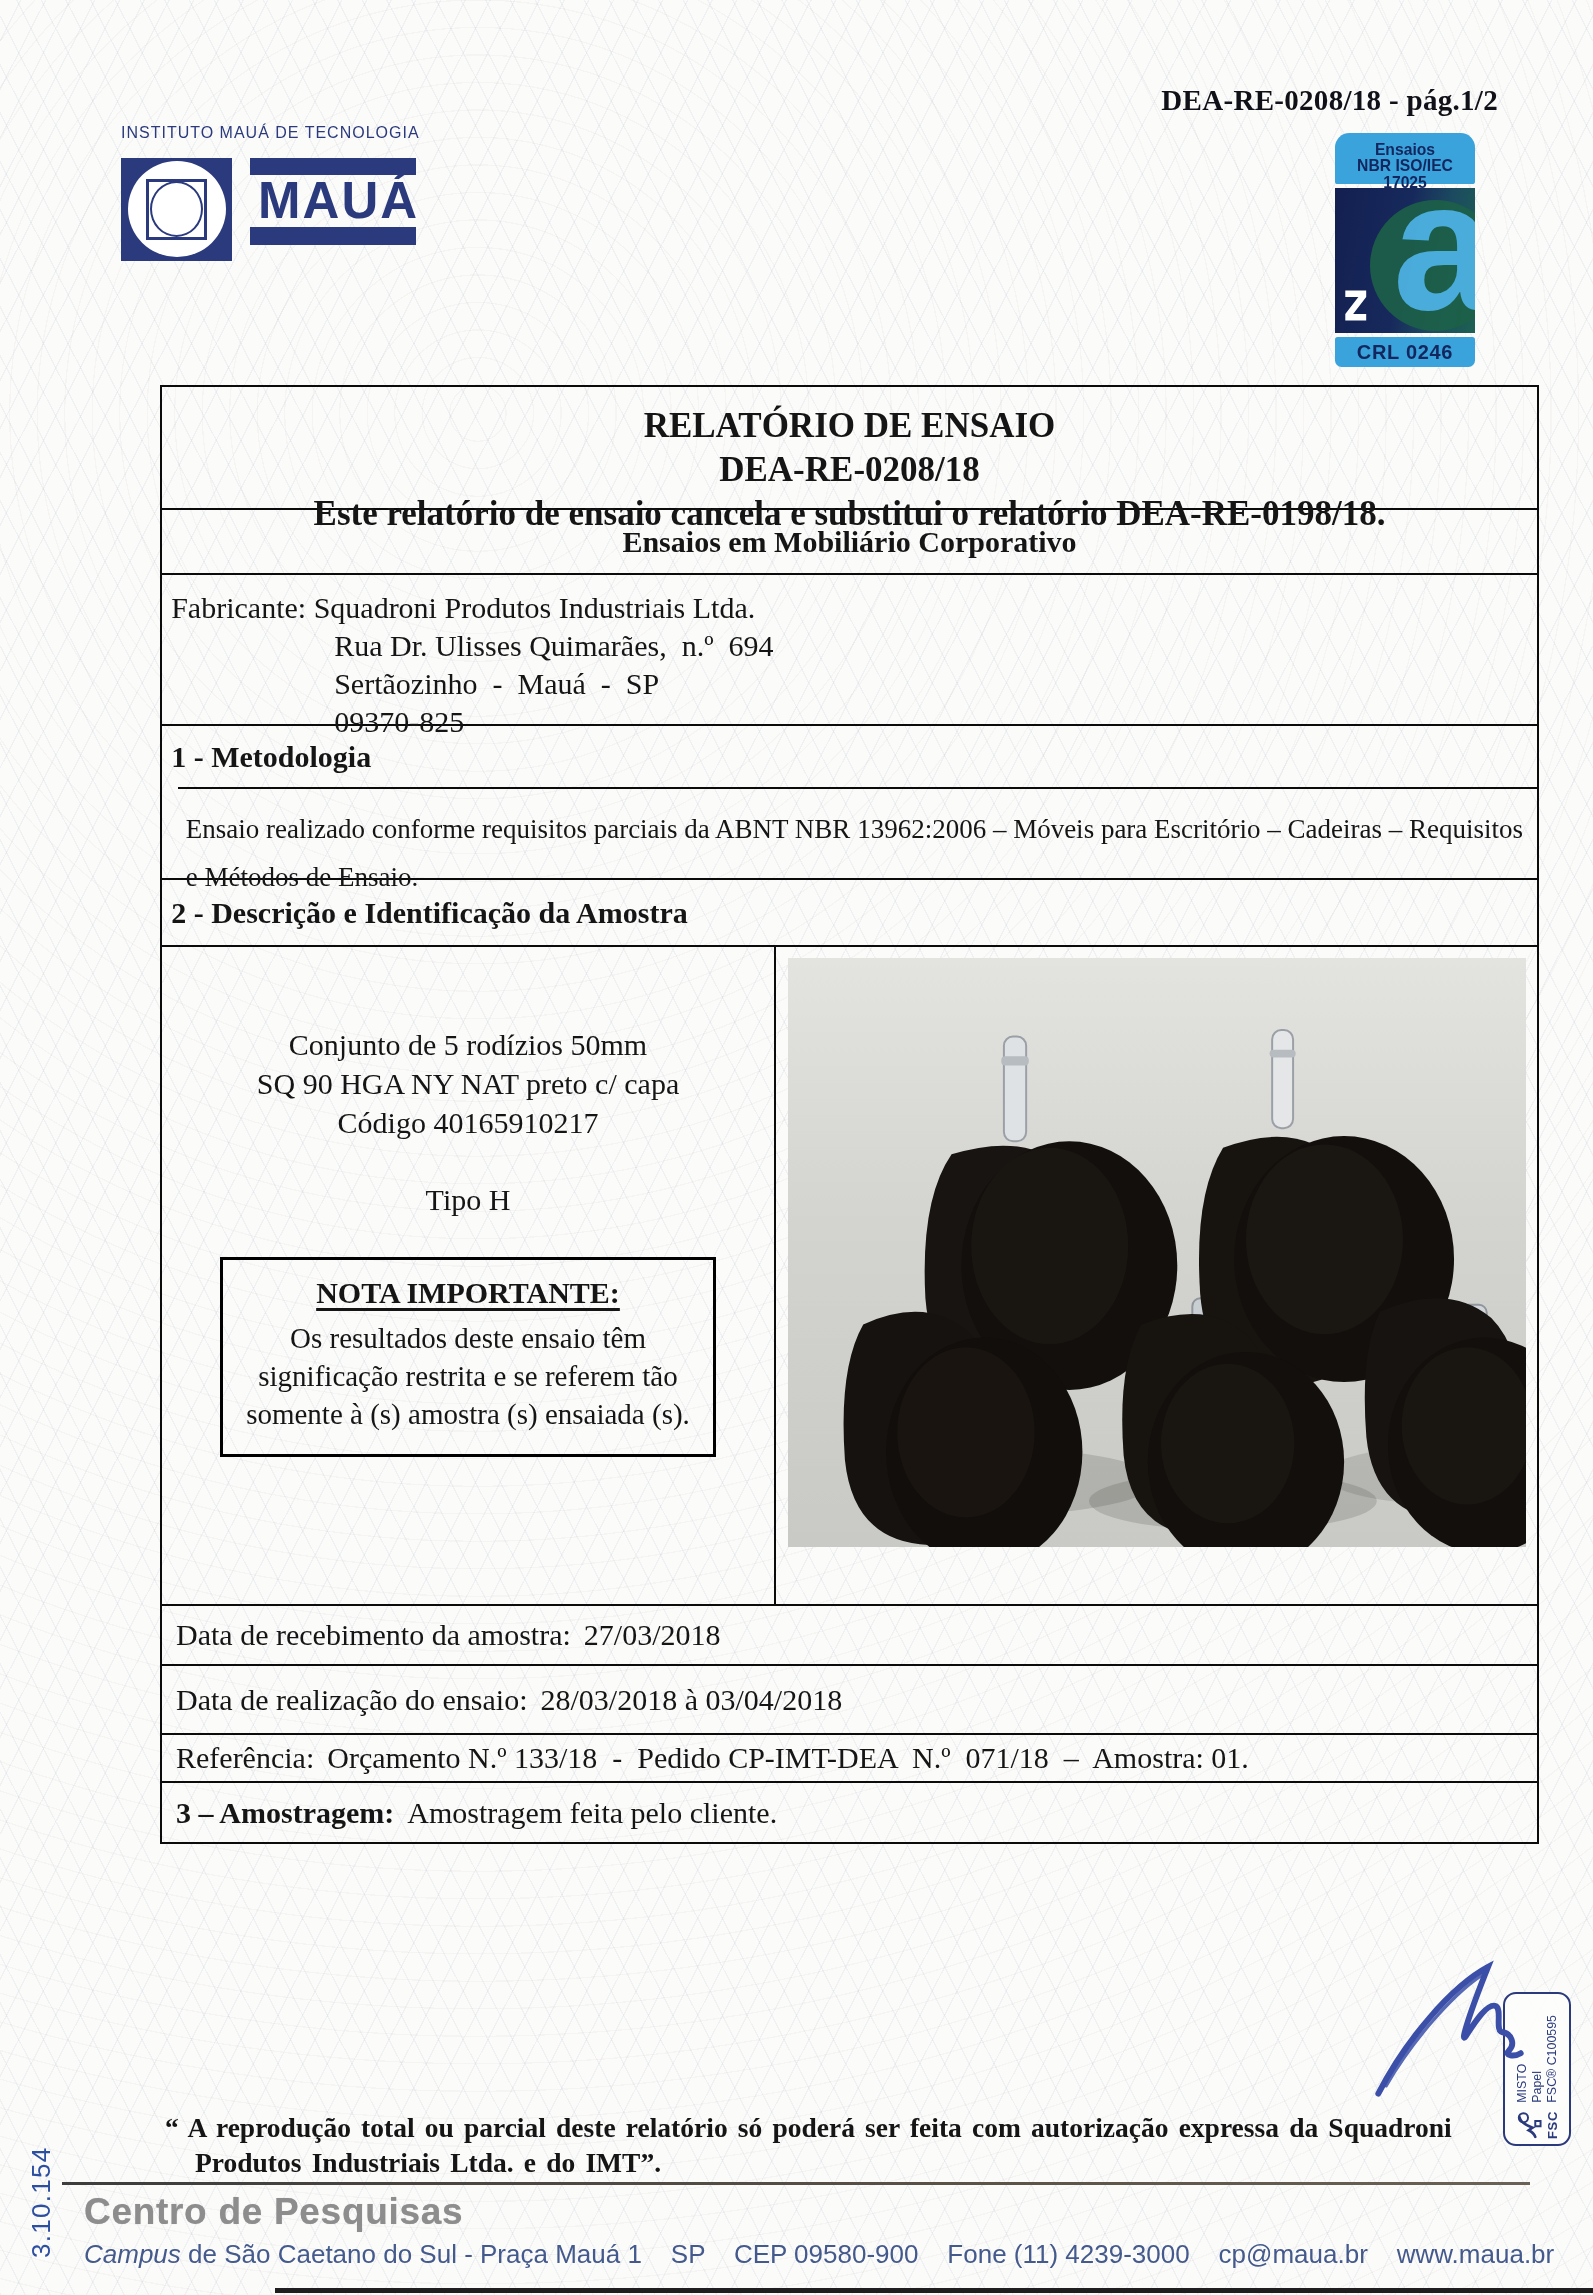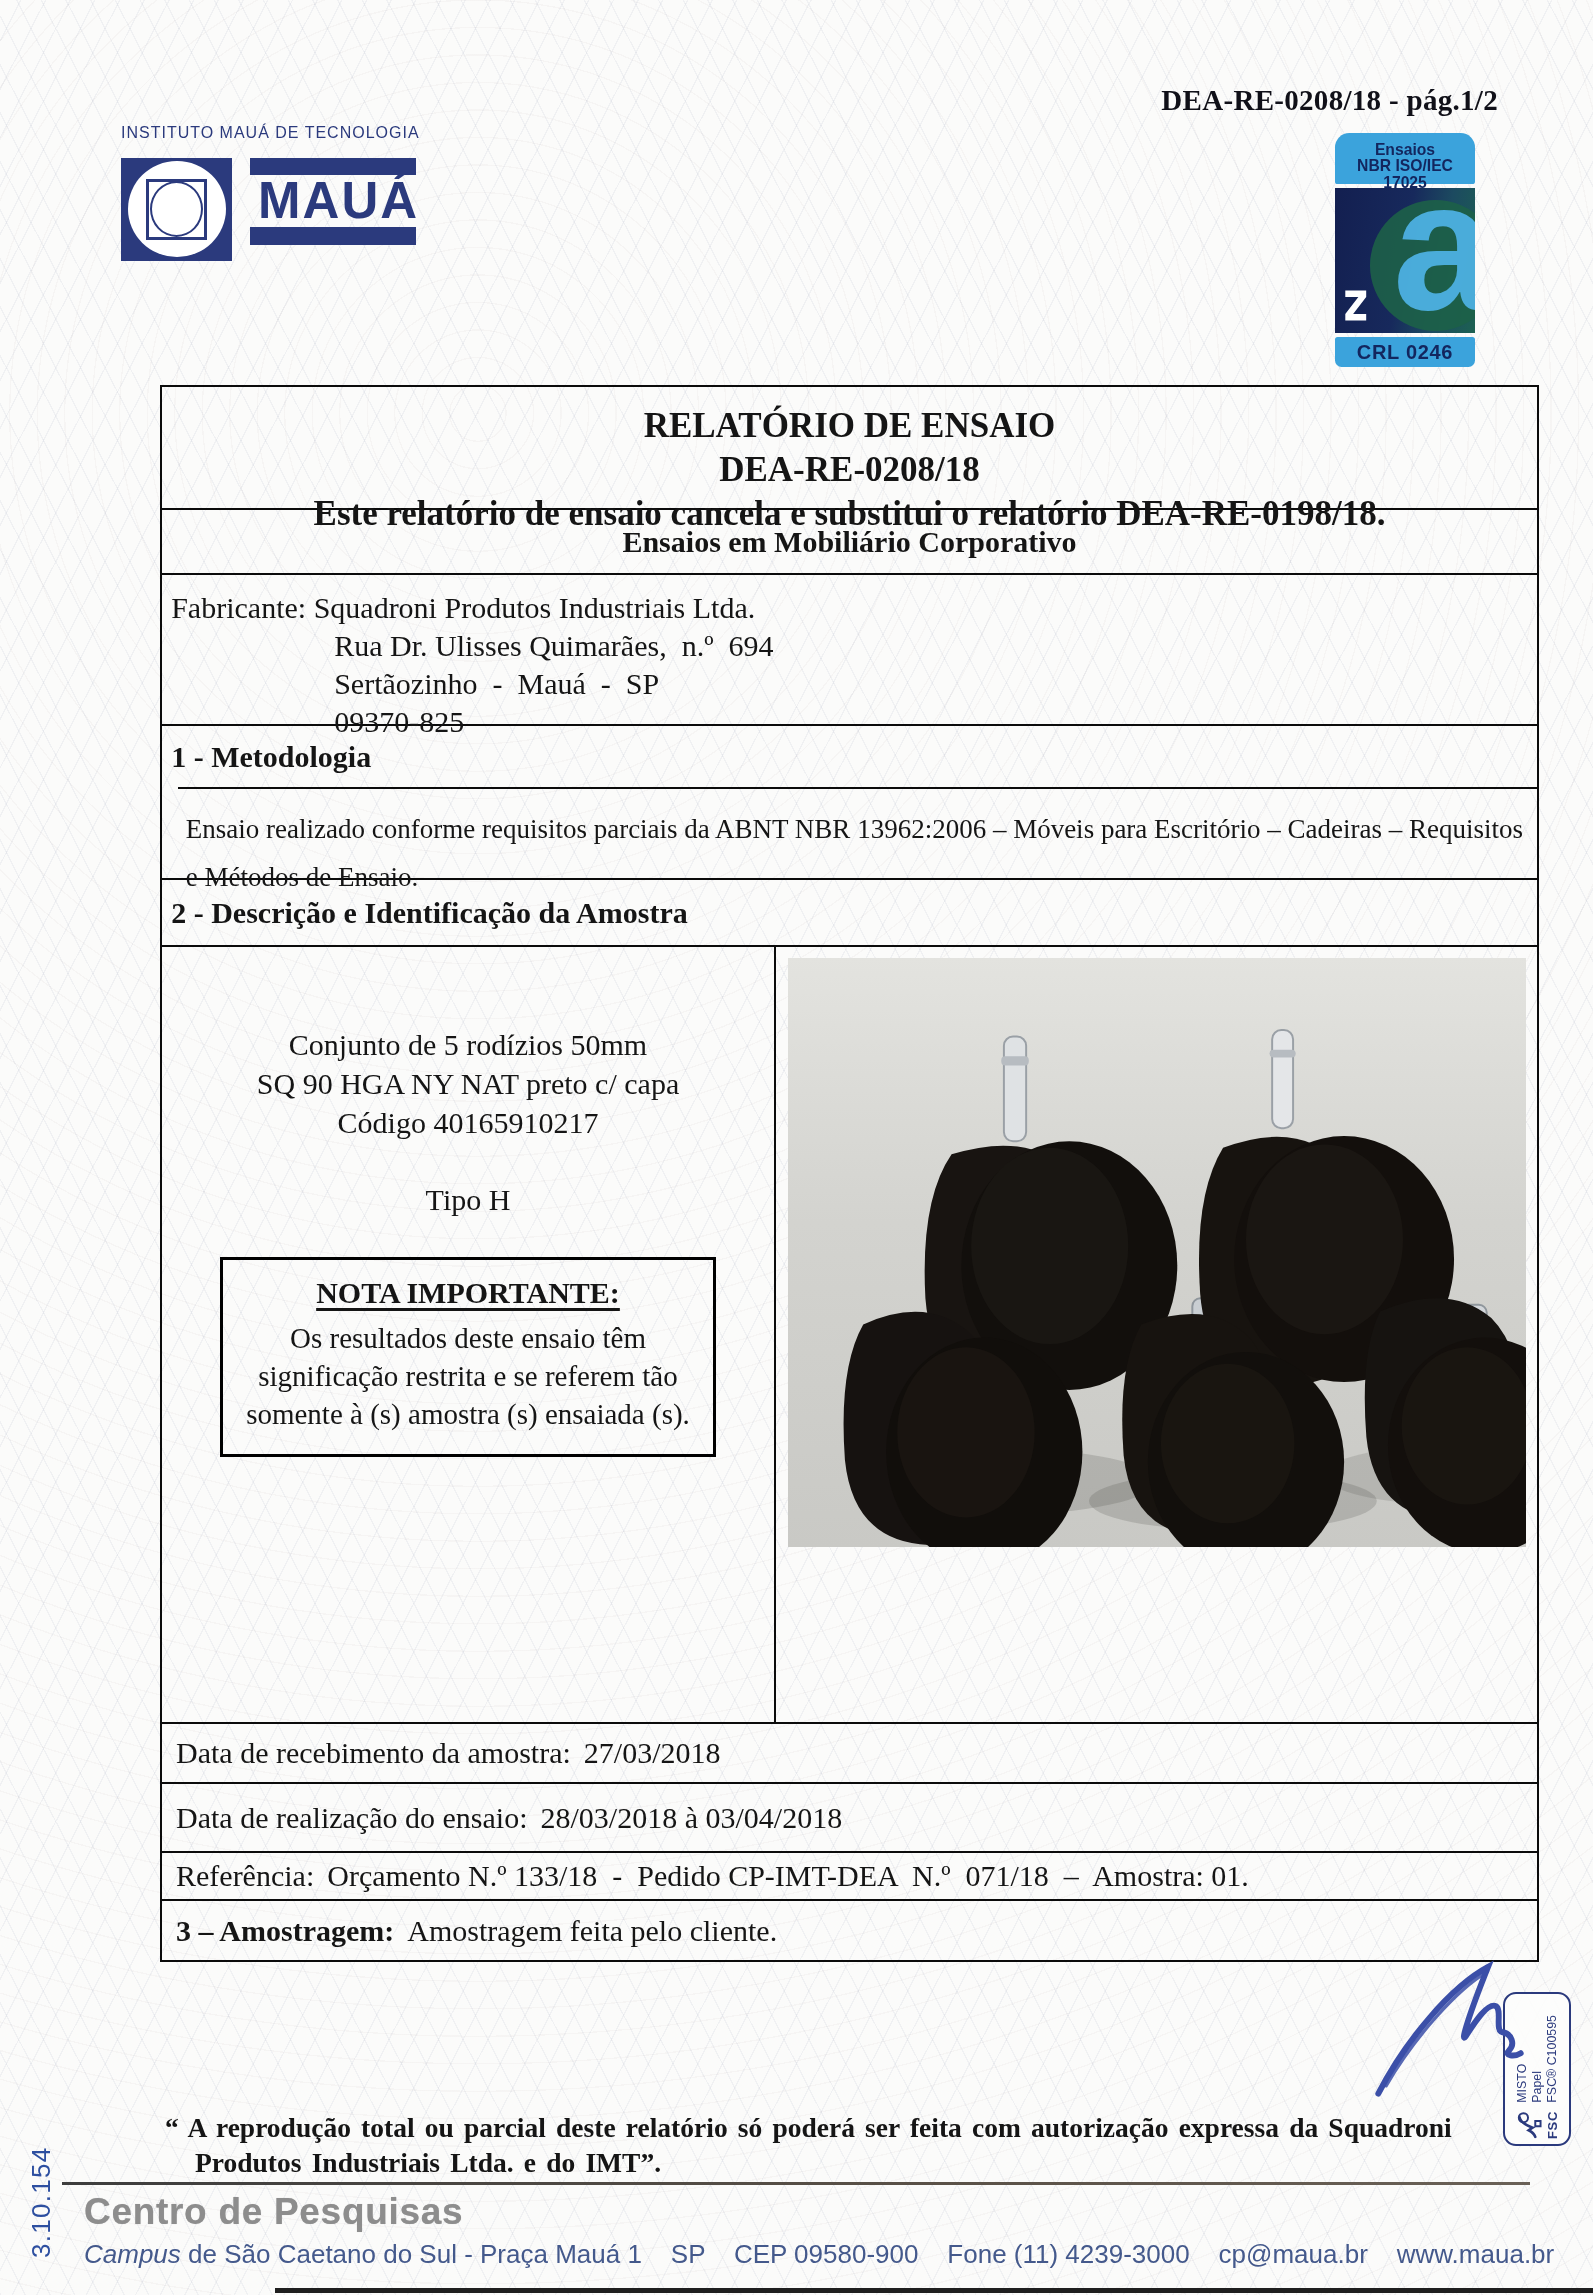--- a/index.html
+++ b/index.html
@@ -69,21 +69,21 @@
   .title-block div{font-size:35px;font-weight:bold;line-height:44px;}
   .subject-row{height:65px;display:flex;align-items:center;justify-content:center;
     font-size:30px;font-weight:bold;}
   .manufacturer-row{height:151px;padding:14.4px 0 0 9.2px;box-sizing:border-box;font-size:30px;line-height:38px;}
   .manufacturer-row .indent{padding-left:163px;white-space:pre-wrap;}
   .h-row{height:63px;display:flex;align-items:center;padding-left:9.2px;box-sizing:border-box;
     font-size:30px;font-weight:bold;}
   .body-row{height:91px;padding:15.7px 10.5px 0 7.8px;box-sizing:border-box;font-size:27px;line-height:48px;margin-left:16px;}
   .h-row2{height:67px;}
   
-  .sample-row{height:777px;display:flex;}
+  .sample-row{height:659px;display:flex;}
   .sample-left{width:612px;box-sizing:border-box;text-align:center;padding-top:78px;font-size:30px;}
   .sample-left .sline{line-height:39px;}
   .tipo{margin-top:38px;}
   .nota-box{
     width:466px;margin:38px auto 0;border:3.9px solid #000;
     padding:15.7px 11.8px 21px;box-sizing:content-box;
   }
   .nota-title{font-size:30px;font-weight:bold;text-decoration:underline;text-underline-offset:5.2px;}
   .nota-body{margin-top:9.2px;font-size:29px;line-height:38px;}
   .sample-right{flex:1;border-left:2.6px solid #0b0b0b;box-sizing:border-box;padding-top:10.5px;}

